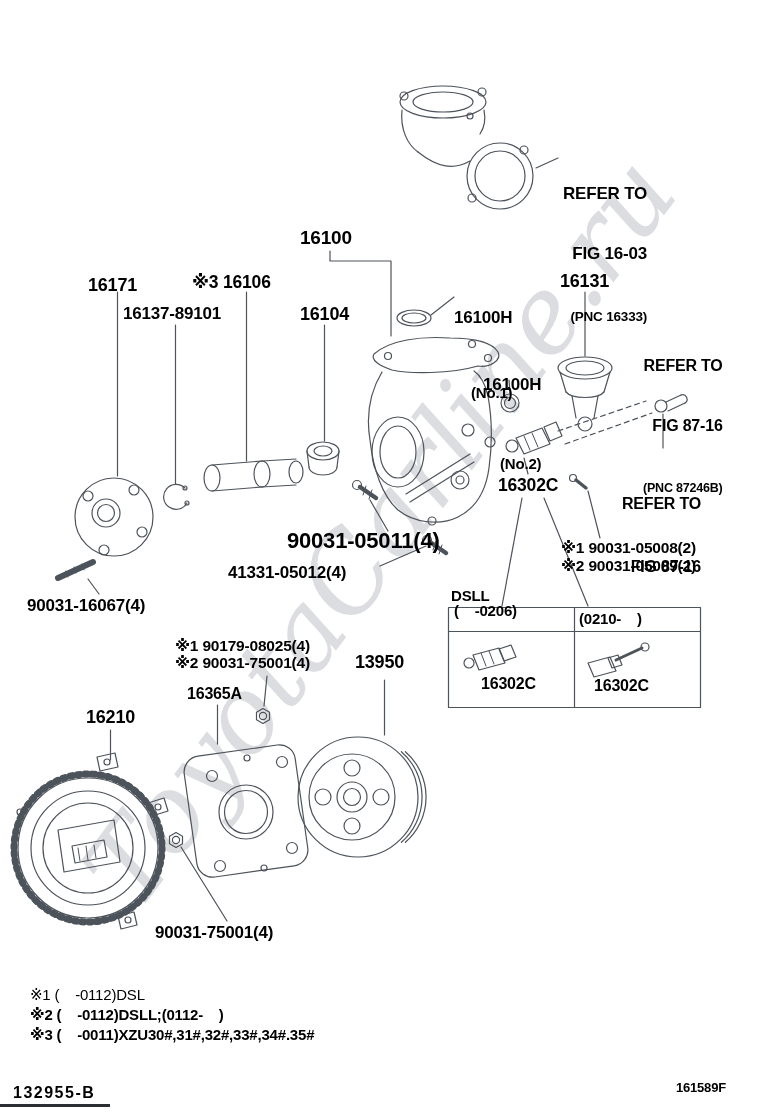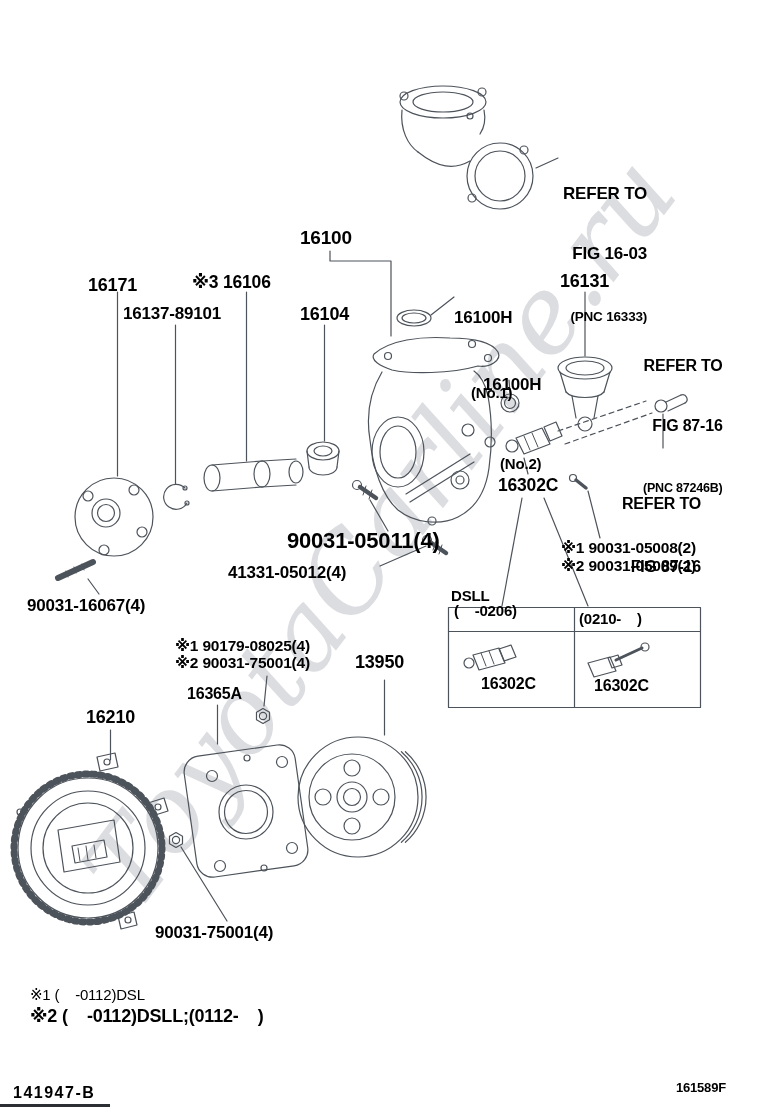--- a/index.html
+++ b/index.html
@@ -326,20 +326,21 @@
   <div class="lbl" style="left:175px;top:637px;font-size:15.5px">※1 90179-08025(4)</div>
   <div class="lbl" style="left:175px;top:654px;font-size:15.5px">※2 90031-75001(4)</div>
 
   <div class="lbl" style="left:355px;top:652px;font-size:18px">13950</div>
   <div class="lbl" style="left:187px;top:685px;font-size:16px">16365A</div>
   <div class="lbl" style="left:86px;top:707px;font-size:18px">16210</div>
 
   <div class="lbl" style="left:155px;top:923px;font-size:17px">90031-75001(4)</div>
 
   <div class="lbl" style="left:30px;top:986px;font-size:15px;font-weight:normal">※1 (    -0112)DSL</div>
-  <div class="lbl" style="left:30px;top:1006px;font-size:18px;font-weight:bold">※2 (    -0112)DSLL;(0112-    )</div>
-
-  <div class="lbl" style="left:13px;top:1084px;font-size:16px;letter-spacing:1.5px">141947-B</div>
+  <div class="lbl" style="left:30px;top:1006px;font-size:15px;font-weight:bold">※2 (    -0112)DSLL;(0112-    )</div>
+  <div class="lbl" style="left:30px;top:1026px;font-size:15px;font-weight:bold">※3 (    -0011)XZU30#,31#,32#,33#,34#.35#</div>
+
+  <div class="lbl" style="left:13px;top:1084px;font-size:16px;letter-spacing:1.5px">132955-B</div>
   <div class="lbl" style="left:676px;top:1081px;font-size:13px">161589F</div>
 
   <div class="botrule"></div>
 
 </div>
 
 </body></html>

